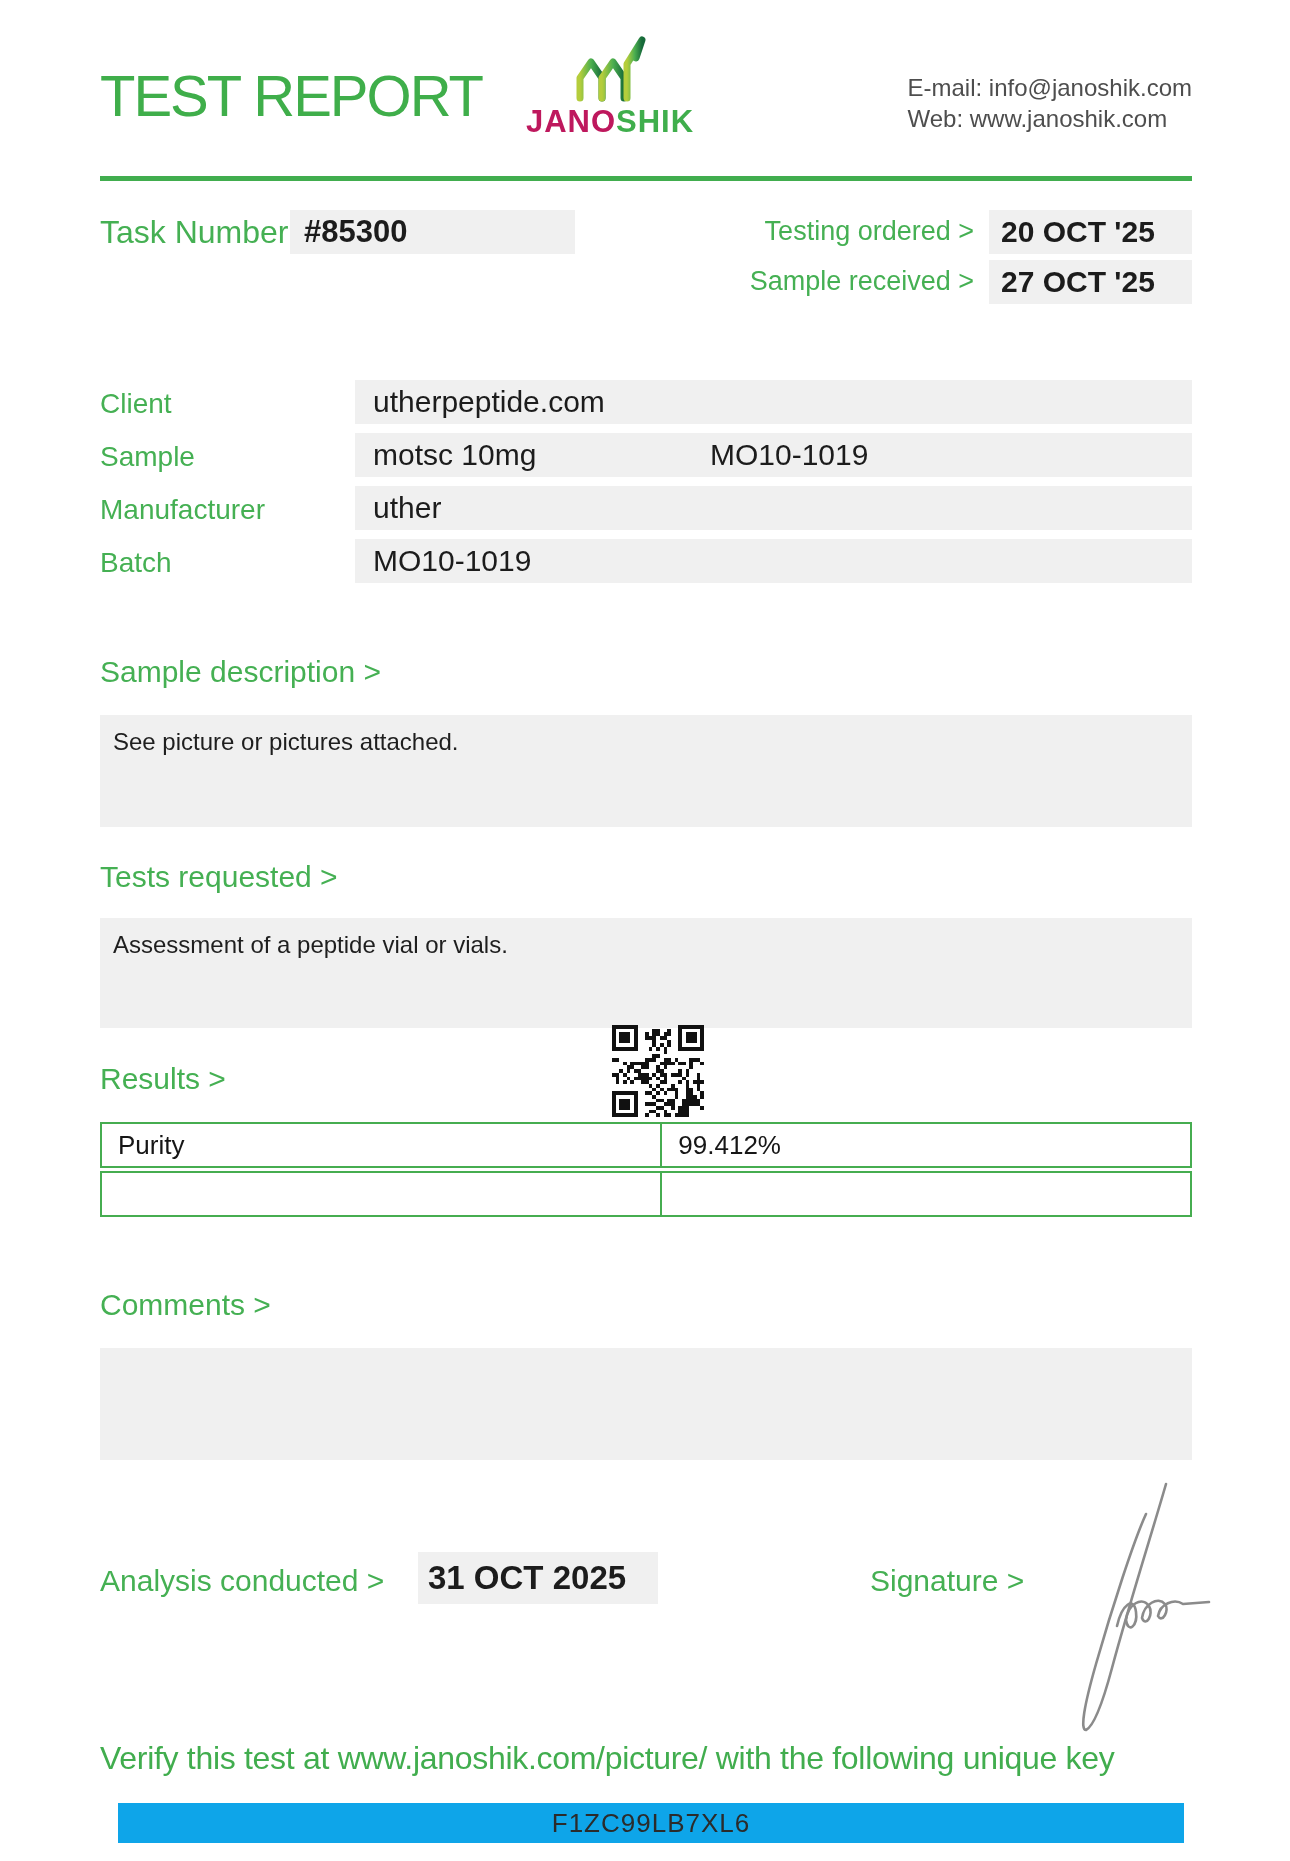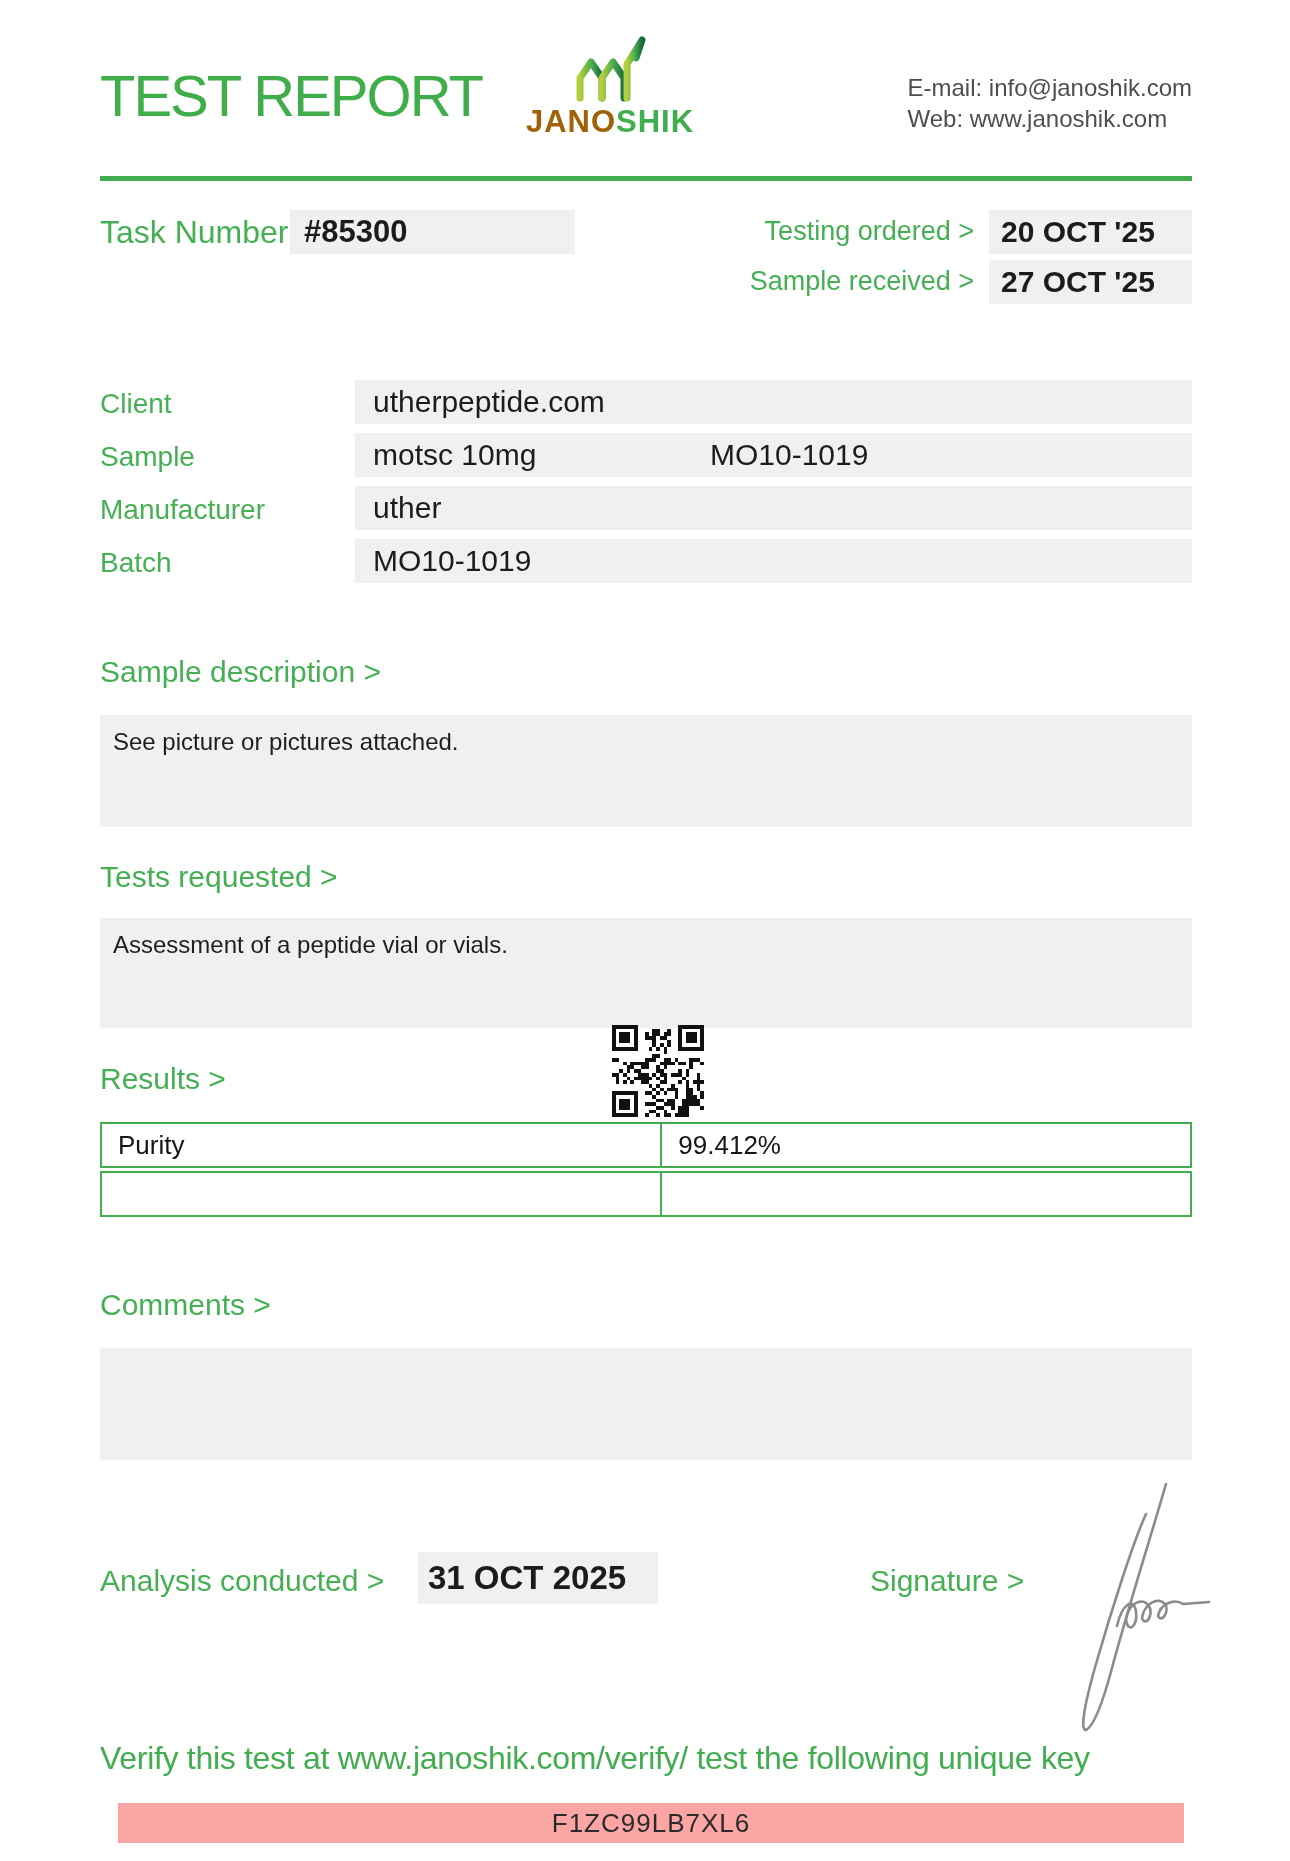--- a/index.html
+++ b/index.html
@@ -13,21 +13,21 @@
 
   
   .header { position:absolute; top:28px; left:0; width:100%; height:130px; }
   .title {
     position:absolute; left:0; top:38px; font-size:58px; line-height:60px;
     color:#3fae4a; letter-spacing:-2px; font-weight:400;
   }
   .logo { position:absolute; left:380px; top:0; width:260px; text-align:center; }
   .logo svg { display:block; margin:0 auto; }
   .logo-text { font-size:31px; font-weight:bold; letter-spacing:1px; line-height:32px; }
-  .logo-jano { color:#a16207; }
+  .logo-jano { color:#be185d; }
   .logo-shik { color:#3fae4c; }
   .contact { position:absolute; right:0; top:44px; font-size:24px; line-height:31px; color:#4e4e4e; }
 
   .rule { position:absolute; top:176px; left:0; width:100%; height:5px; background:#41ad4e; }
 
   
   .task-row { position:absolute; top:210px; left:0; width:100%; }
   .task-label { position:absolute; left:0; top:4px; font-size:32px; color:#45b053; }
   .task-field {
     position:absolute; left:190px; top:0; width:285px; height:44px; background:#f0f0f0;
@@ -81,21 +81,21 @@
   .an-label { position:absolute; left:0; top:12px; font-size:30px; color:#45b053; }
   .an-field {
     position:absolute; left:318px; top:0; width:240px; height:52px; background:#f0f0f0;
     font-size:33px; font-weight:bold; line-height:52px; padding-left:10px;
   }
   .sig-label { position:absolute; left:770px; top:12px; font-size:30px; color:#45b053; }
   .signature { position:absolute; left:962px; top:-74px; width:180px; height:260px; }
 
   .verify { position:absolute; top:1740px; left:0; width:100%; font-size:32px; color:#41ad4e; white-space:nowrap; letter-spacing:-0.3px; }
   .keybar {
-    position:absolute; top:1803px; left:18px; width:1066px; height:40px; background:#fca5a5;
+    position:absolute; top:1803px; left:18px; width:1066px; height:40px; background:#0ea5e9;
     text-align:center; font-size:26px; line-height:40px; color:#2b2b2b; letter-spacing:1px;
   }
 </style>
 </head>
 <body>
 
 <div class="page">
   <div class="content">
 
     <div class="header">
@@ -460,17 +460,17 @@
       <div class="an-field">31 OCT 2025</div>
       <div class="sig-label">Signature &gt;</div>
       <svg class="signature" viewBox="0 0 180 260">
         <g fill="none" stroke="#8b8b8b" stroke-width="2.6" stroke-linecap="round" stroke-linejoin="round">
           <path d="M104 6 C 92 48, 66 130, 50 190 C 42 220, 32 248, 24 252 C 18 252, 22 228, 34 186 C 50 130, 72 62, 84 36"></path>
           <path d="M55 148 C 60 126, 72 118, 74 134 C 76 148, 66 156, 64 142 C 66 126, 80 118, 87 128 C 92 136, 84 150, 80 140 C 82 126, 96 118, 103 126 C 108 132, 100 146, 96 138 C 98 126, 112 120, 121 126 L 147 124"></path>
         </g>
       </svg>
     </div>
 
-    <div class="verify">Verify this test at www.janoshik.com/verify/ test the following unique key</div>
+    <div class="verify">Verify this test at www.janoshik.com/picture/ with the following unique key</div>
     <div class="keybar">F1ZC99LB7XL6</div>
 
   </div>
 </div>
 
 </body></html>

